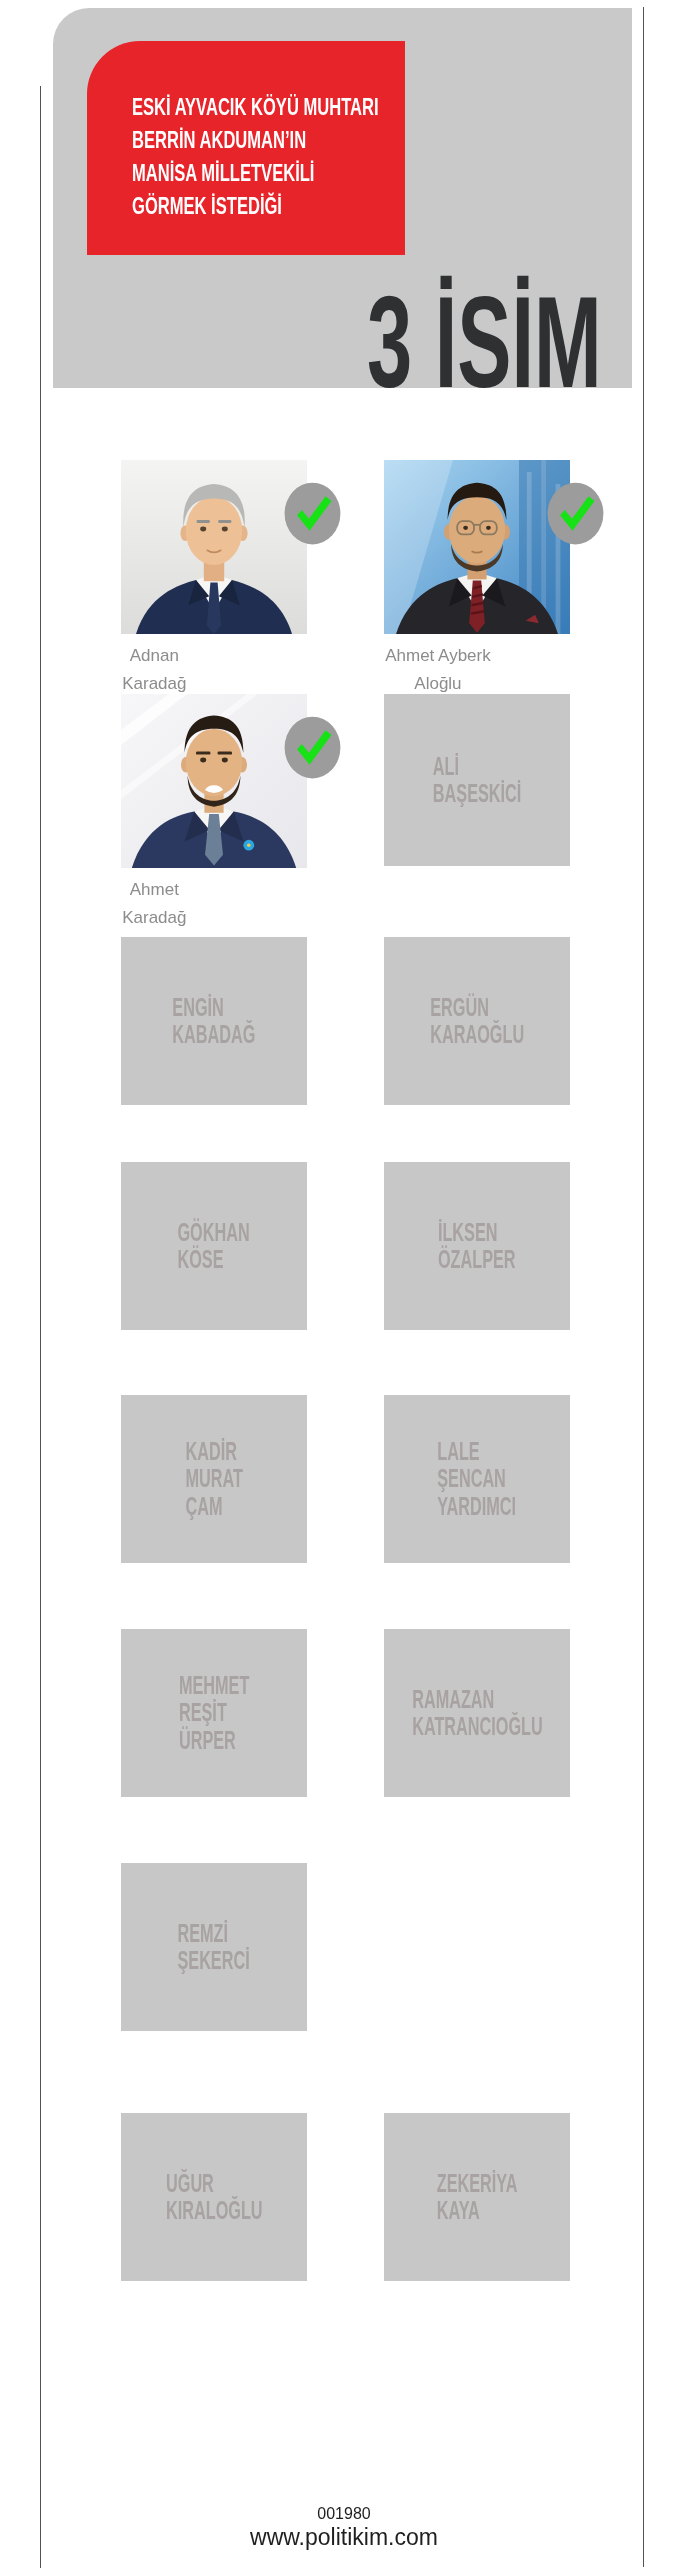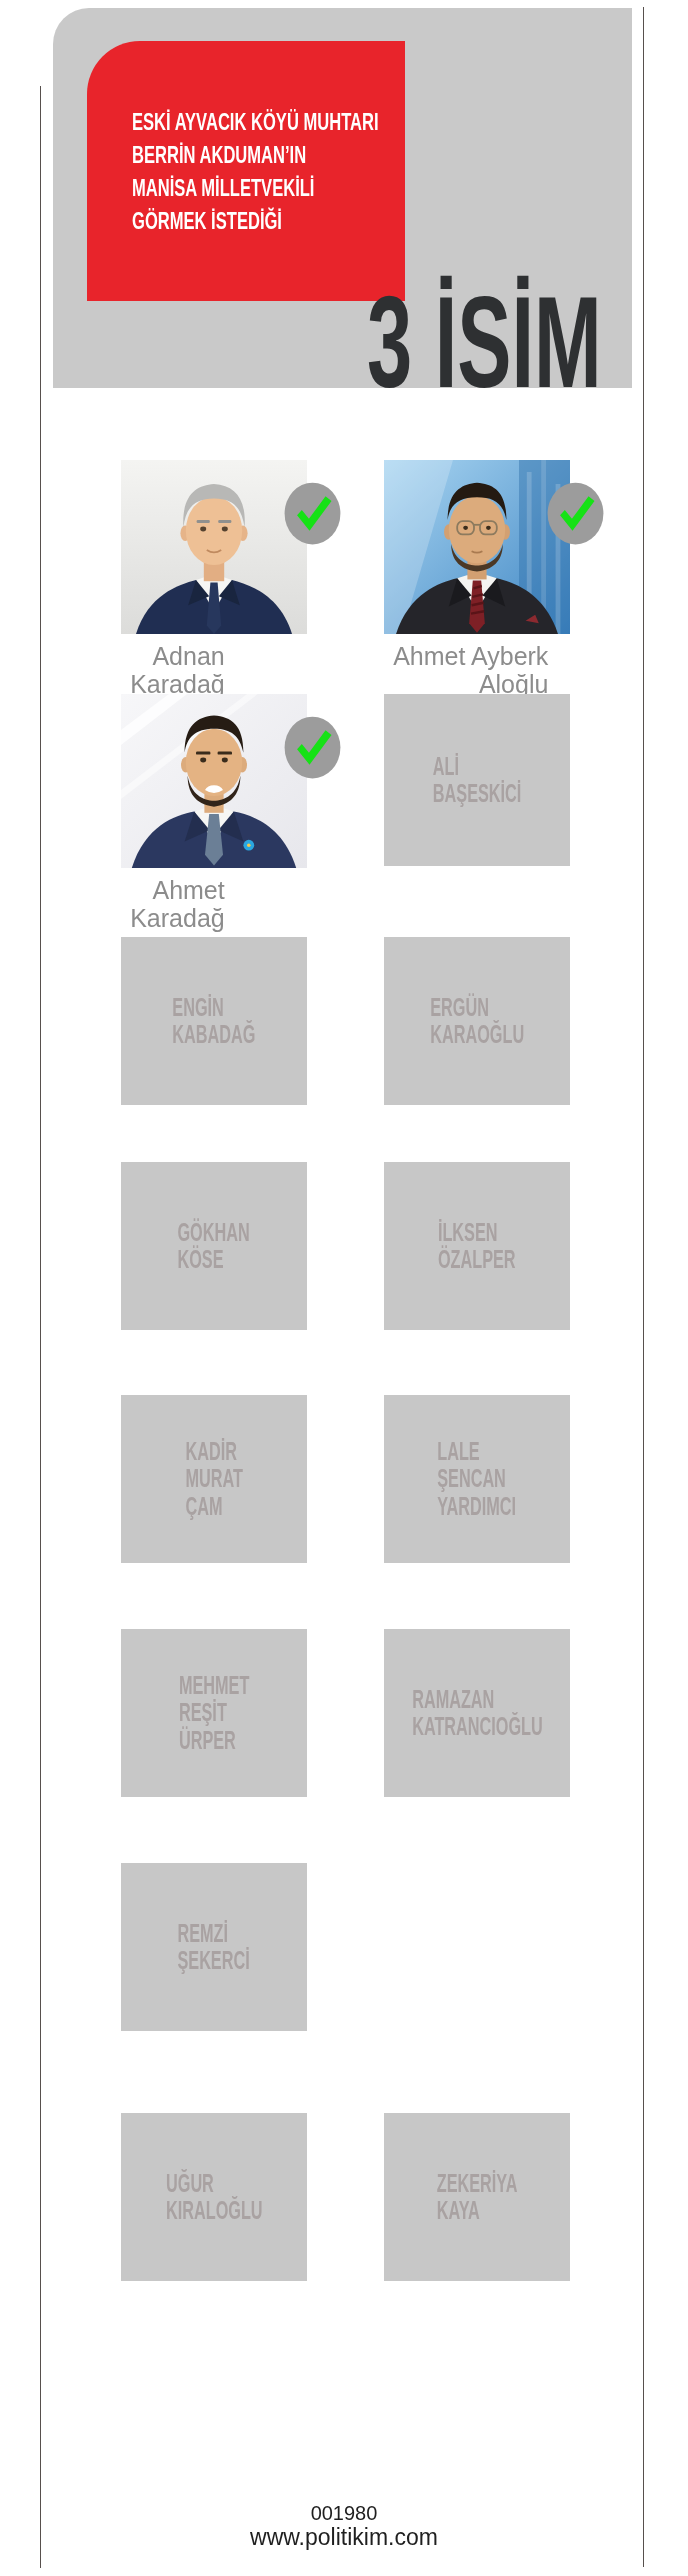--- a/index.html
+++ b/index.html
@@ -7,45 +7,45 @@
         font-family:"Liberation Sans",sans-serif;}
 
   
   .edge-line{position:absolute;width:0.6px;background:#57504d;}
   .edge-line.left{left:40px;top:86px;height:2482px;}
   .edge-line.right{left:643px;top:7.2px;height:2560px;}
 
   
   .header-panel{position:absolute;left:53px;top:7.8px;width:579px;height:380px;
                 background:#c9c9c9;border-top-left-radius:36px;}
-  .red-box{position:absolute;left:34px;top:33px;width:318px;height:260px;
+  .red-box{position:absolute;left:34px;top:33px;width:318px;height:214px;
            background:#e8242b;border-top-left-radius:53px;
-           padding:65px 0 0 45px;box-sizing:border-box;}
+           padding:50px 0 0 45px;box-sizing:border-box;}
   .red-line{color:#ffffff;font-weight:bold;font-size:23px;line-height:33px;
             white-space:nowrap;transform:scaleX(0.72);transform-origin:left center;}
   .big-title{position:absolute;top:278px;right:86px;color:#2e3032;font-weight:bold;
              font-size:129px;line-height:1;white-space:nowrap;
              transform:scaleX(0.63);transform-origin:right bottom;}
 
   
   .cell{position:absolute;width:186px;}
   .photo-card{height:174px;}
   .photo-card svg.portrait{position:absolute;left:0;top:0;width:100%;height:100%;}
   .name-box{height:168px;background:#c7c7c7;display:flex;align-items:center;justify-content:center;}
   .nb-text{color:#a9a2a2;font-weight:bold;font-size:25px;line-height:27.5px;
            transform:scaleX(0.65);white-space:nowrap;text-align:left;}
   .caption{position:absolute;left:1.2px;top:calc(100% + 8.4px);color:#8c8c8c;
-           font-size:25px;line-height:28px;text-align:right;white-space:nowrap;margin-left:8px;}
+           font-size:17px;line-height:28px;text-align:center;white-space:nowrap;}
 
   
   .badge{position:absolute;top:21.5px;right:-34px;width:57px;height:63px;}
 
   
   .footer{position:absolute;left:0;top:2503px;width:688px;text-align:center;color:#1f1f1f;}
-  .footer .code{font-size:20px;line-height:21.5px;}
+  .footer .code{font-size:16px;line-height:21.5px;}
   .footer .site{font-size:23px;line-height:24px;}
 </style>
 </head>
 <body>
 
 <div class="page">
 
   <div class="edge-line left"></div>
   <div class="edge-line right"></div>
 

